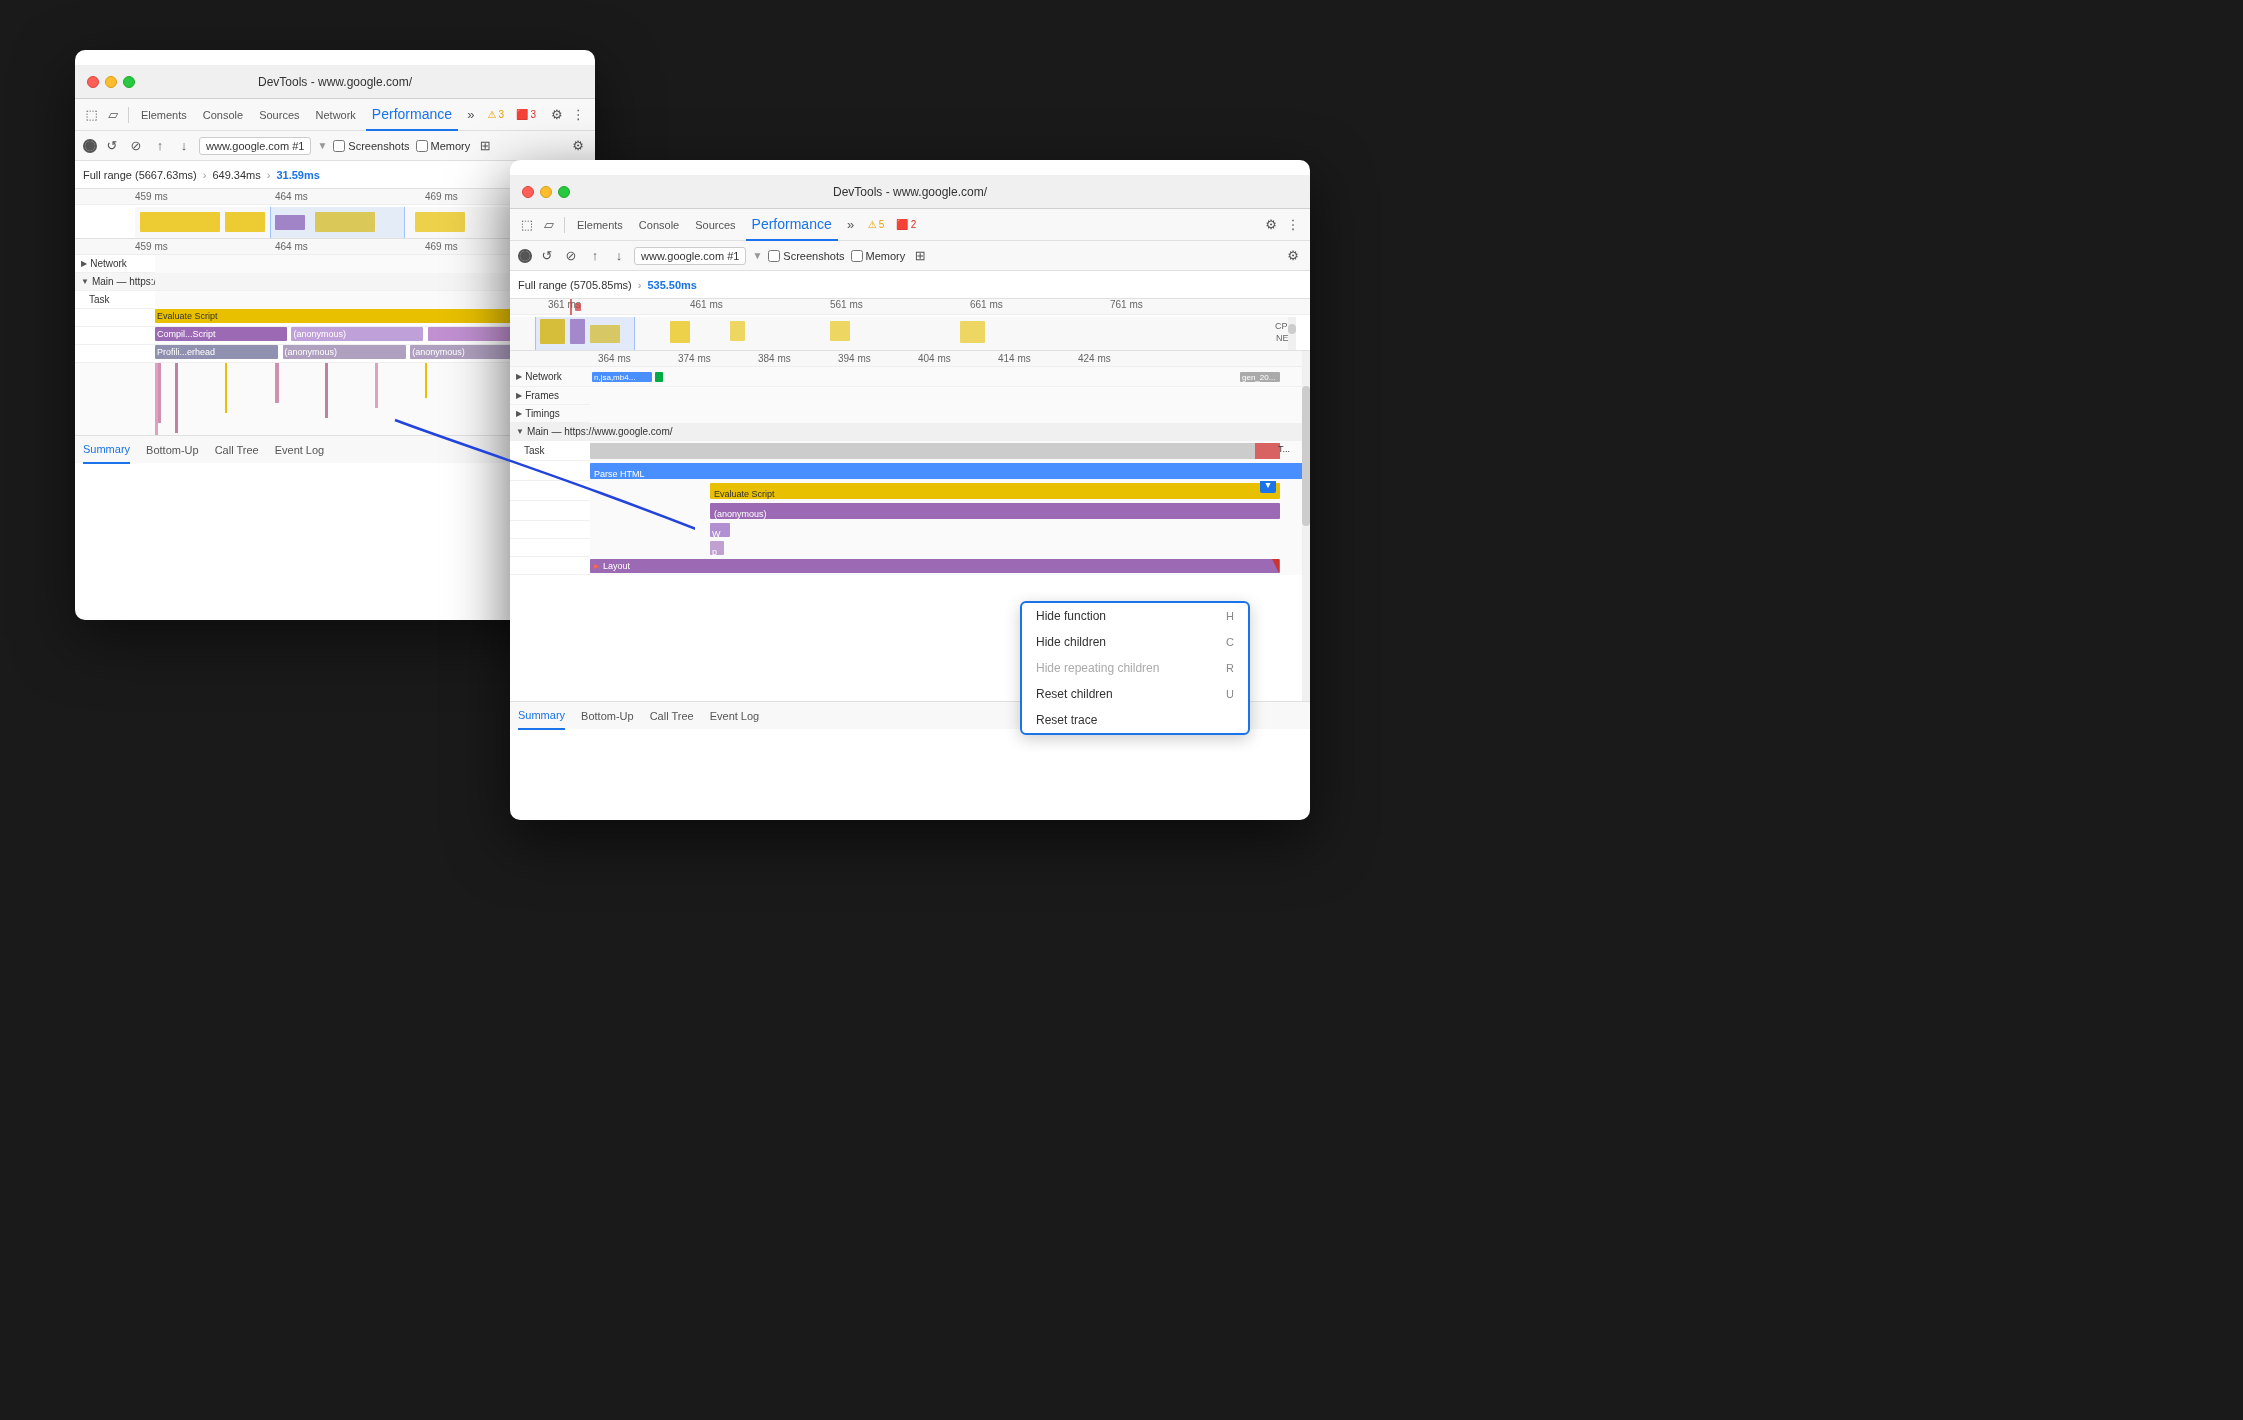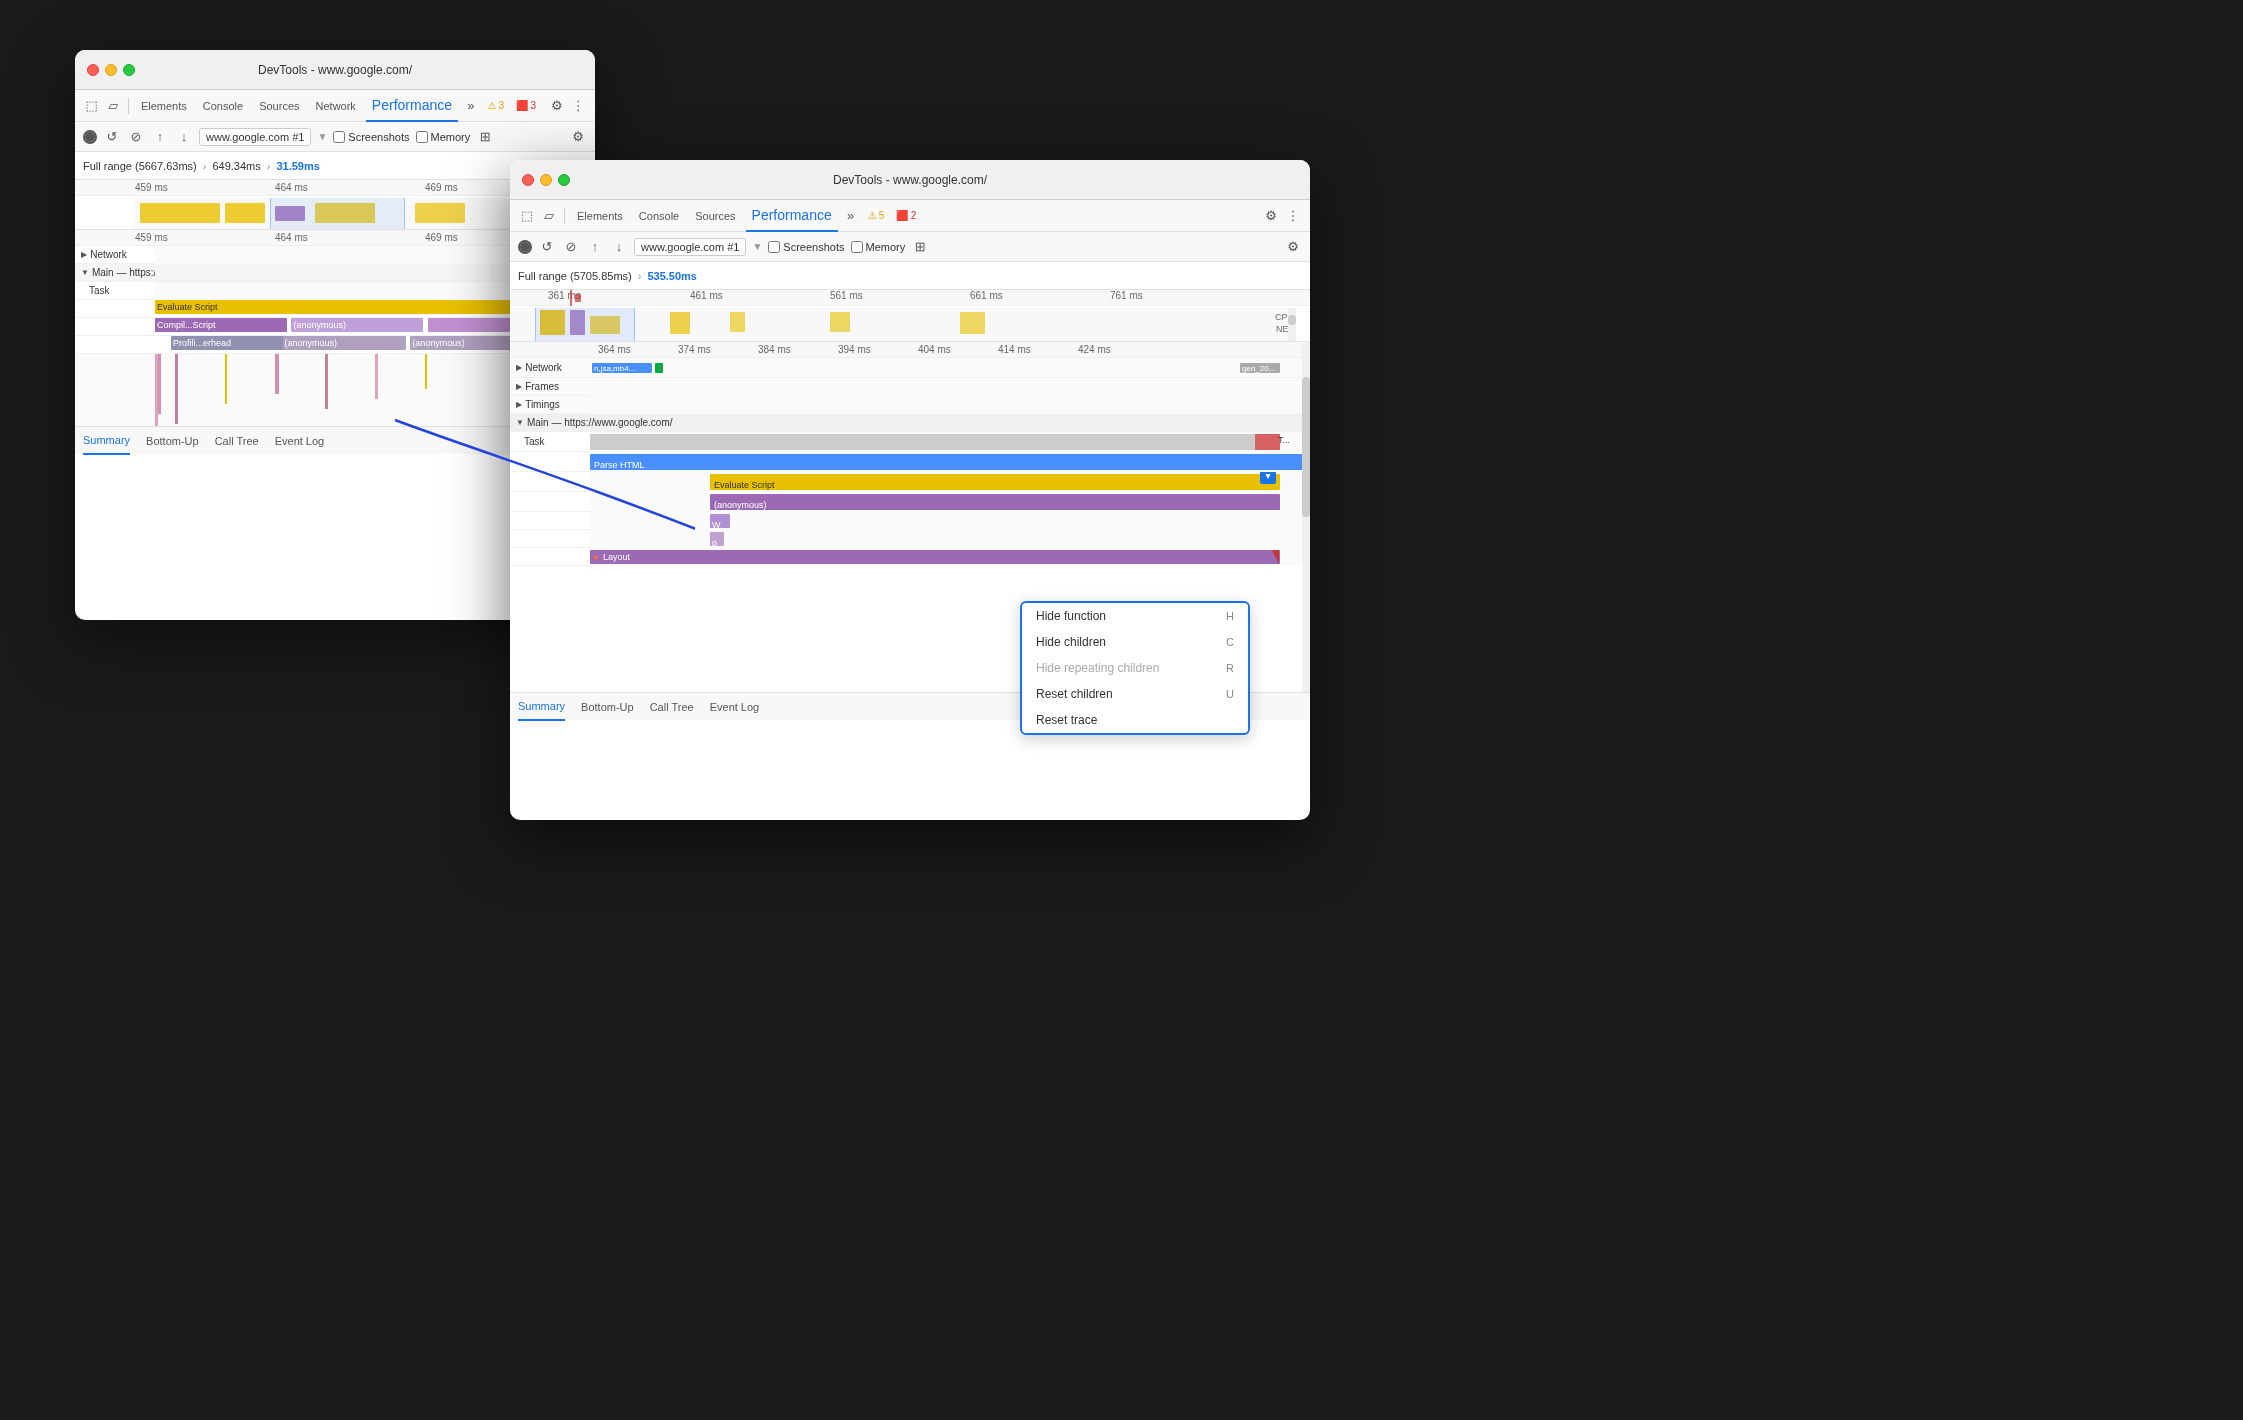--- a/index.html
+++ b/index.html
@@ -34,26 +34,27 @@
       height: 660px;
       background: #ffffff;
       border-radius: 10px;
       box-shadow: 0 20px 60px rgba(0,0,0,0.6);
       overflow: hidden;
     }
 
     
     .titlebar {
       background: #f0f0f0;
-      height: 40px;
+      height: 34px;
       display: flex;
       align-items: center;
       padding: 0 12px;
       border-bottom: 1px solid #d0d0d0;
       position: relative;
+      margin-top: 15px;
     }
     .traffic-lights {
       display: flex;
       gap: 6px;
       align-items: center;
     }
     .traffic-light {
       width: 12px;
       height: 12px;
       border-radius: 50%;
@@ -477,21 +478,21 @@
         <div class="flame-bar" style="left:31%;width:30%;background:#c0a0d8;color:white;font-size:9px;">
           <span>(anonymous)</span>
         </div>
         <div class="flame-bar hatch" style="left:62%;width:35%;background:#c090d0;color:white;font-size:9px;"></div>
       </div>
     </div>
 
     <div class="track-row" style="height:18px;">
       <div class="track-label"></div>
       <div class="track-content" style="height:18px;position:relative;">
-        <div class="flame-bar" style="left:16px;width:28%;background:#9090b0;color:white;font-size:9px;">
+        <div class="flame-bar" style="left:0;width:28%;background:#9090b0;color:white;font-size:9px;">
           <span>Profili...erhead</span>
         </div>
         <div class="flame-bar" style="left:29%;width:28%;background:#b0a0c0;color:white;font-size:9px;">
           <span>(anonymous)</span>
         </div>
         <div class="flame-bar" style="left:58%;width:30%;background:#b0a0c0;color:white;font-size:9px;">
           <span>(anonymous)</span>
         </div>
       </div>
     </div>

